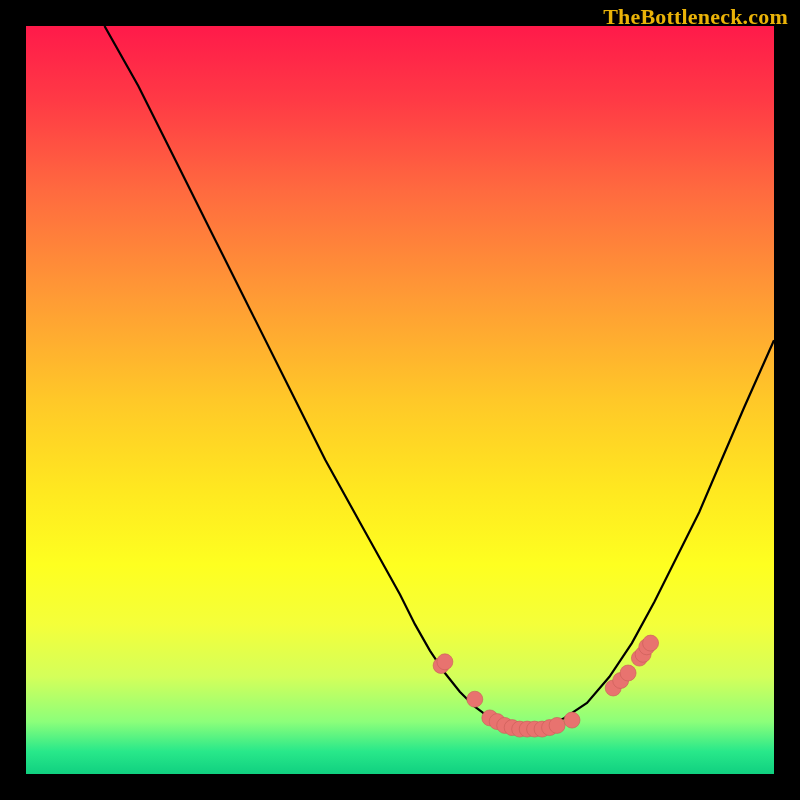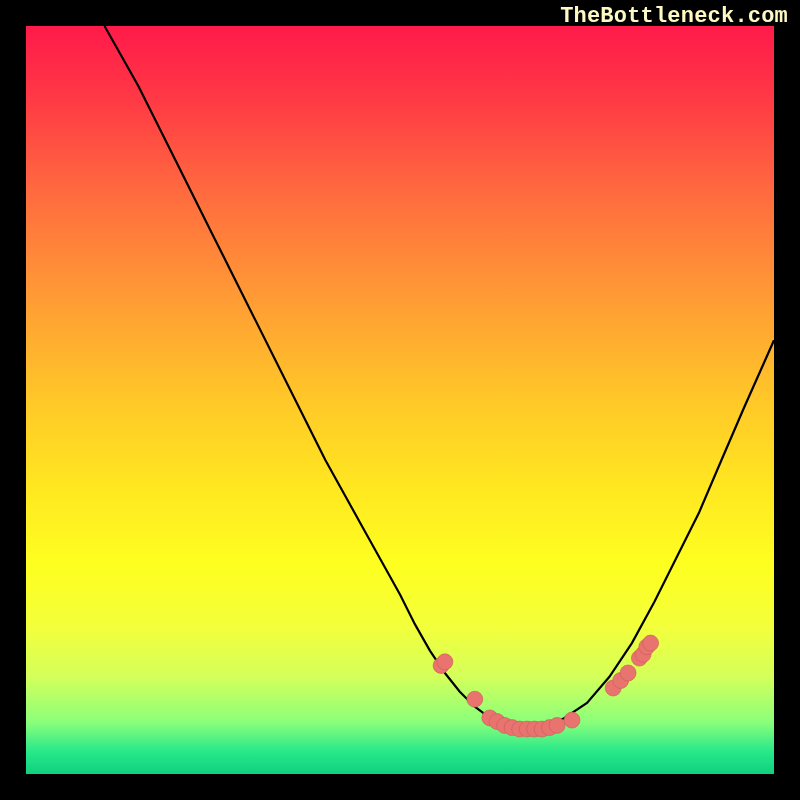--- a/index.html
+++ b/index.html
@@ -32,24 +32,24 @@
       #f4ff3a 80%,
       #d4ff5a 87%,
       #8cff7a 93%,
       #28e88a 97%,
       #10d080 100%);
   }
   .watermark {
     position: absolute;
     top: 4px;
     right: 12px;
-    font-family: Liberation Mono, monospace;
+    font-family: Liberation Serif, serif;
     font-size: 22px;
     font-weight: 600;
-    color: #fef9c3;
+    color: #eab308;
     letter-spacing: 0.2px;
   }
   svg.curve {
     position: absolute;
     inset: 0;
   }
 </style>
 </head>
 <body>
 

